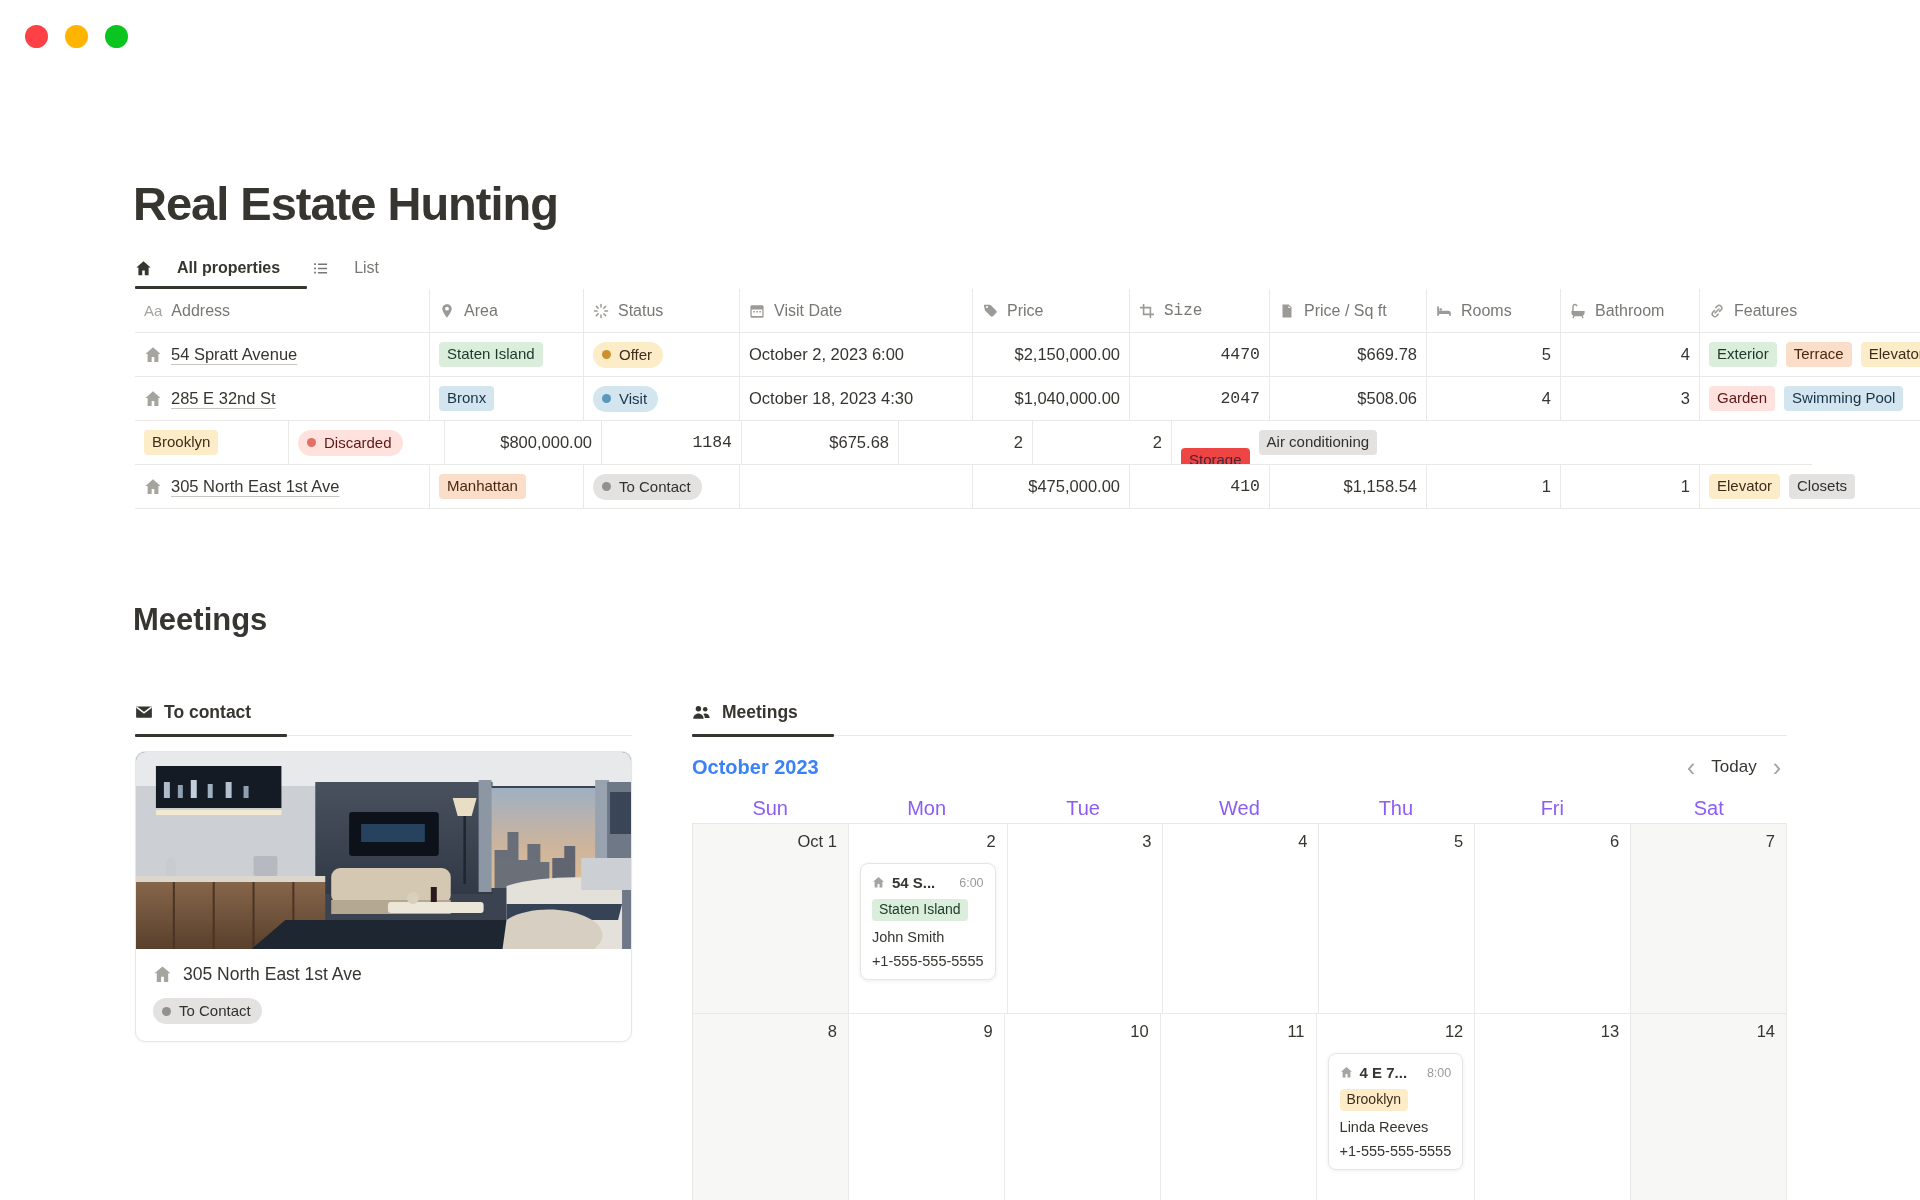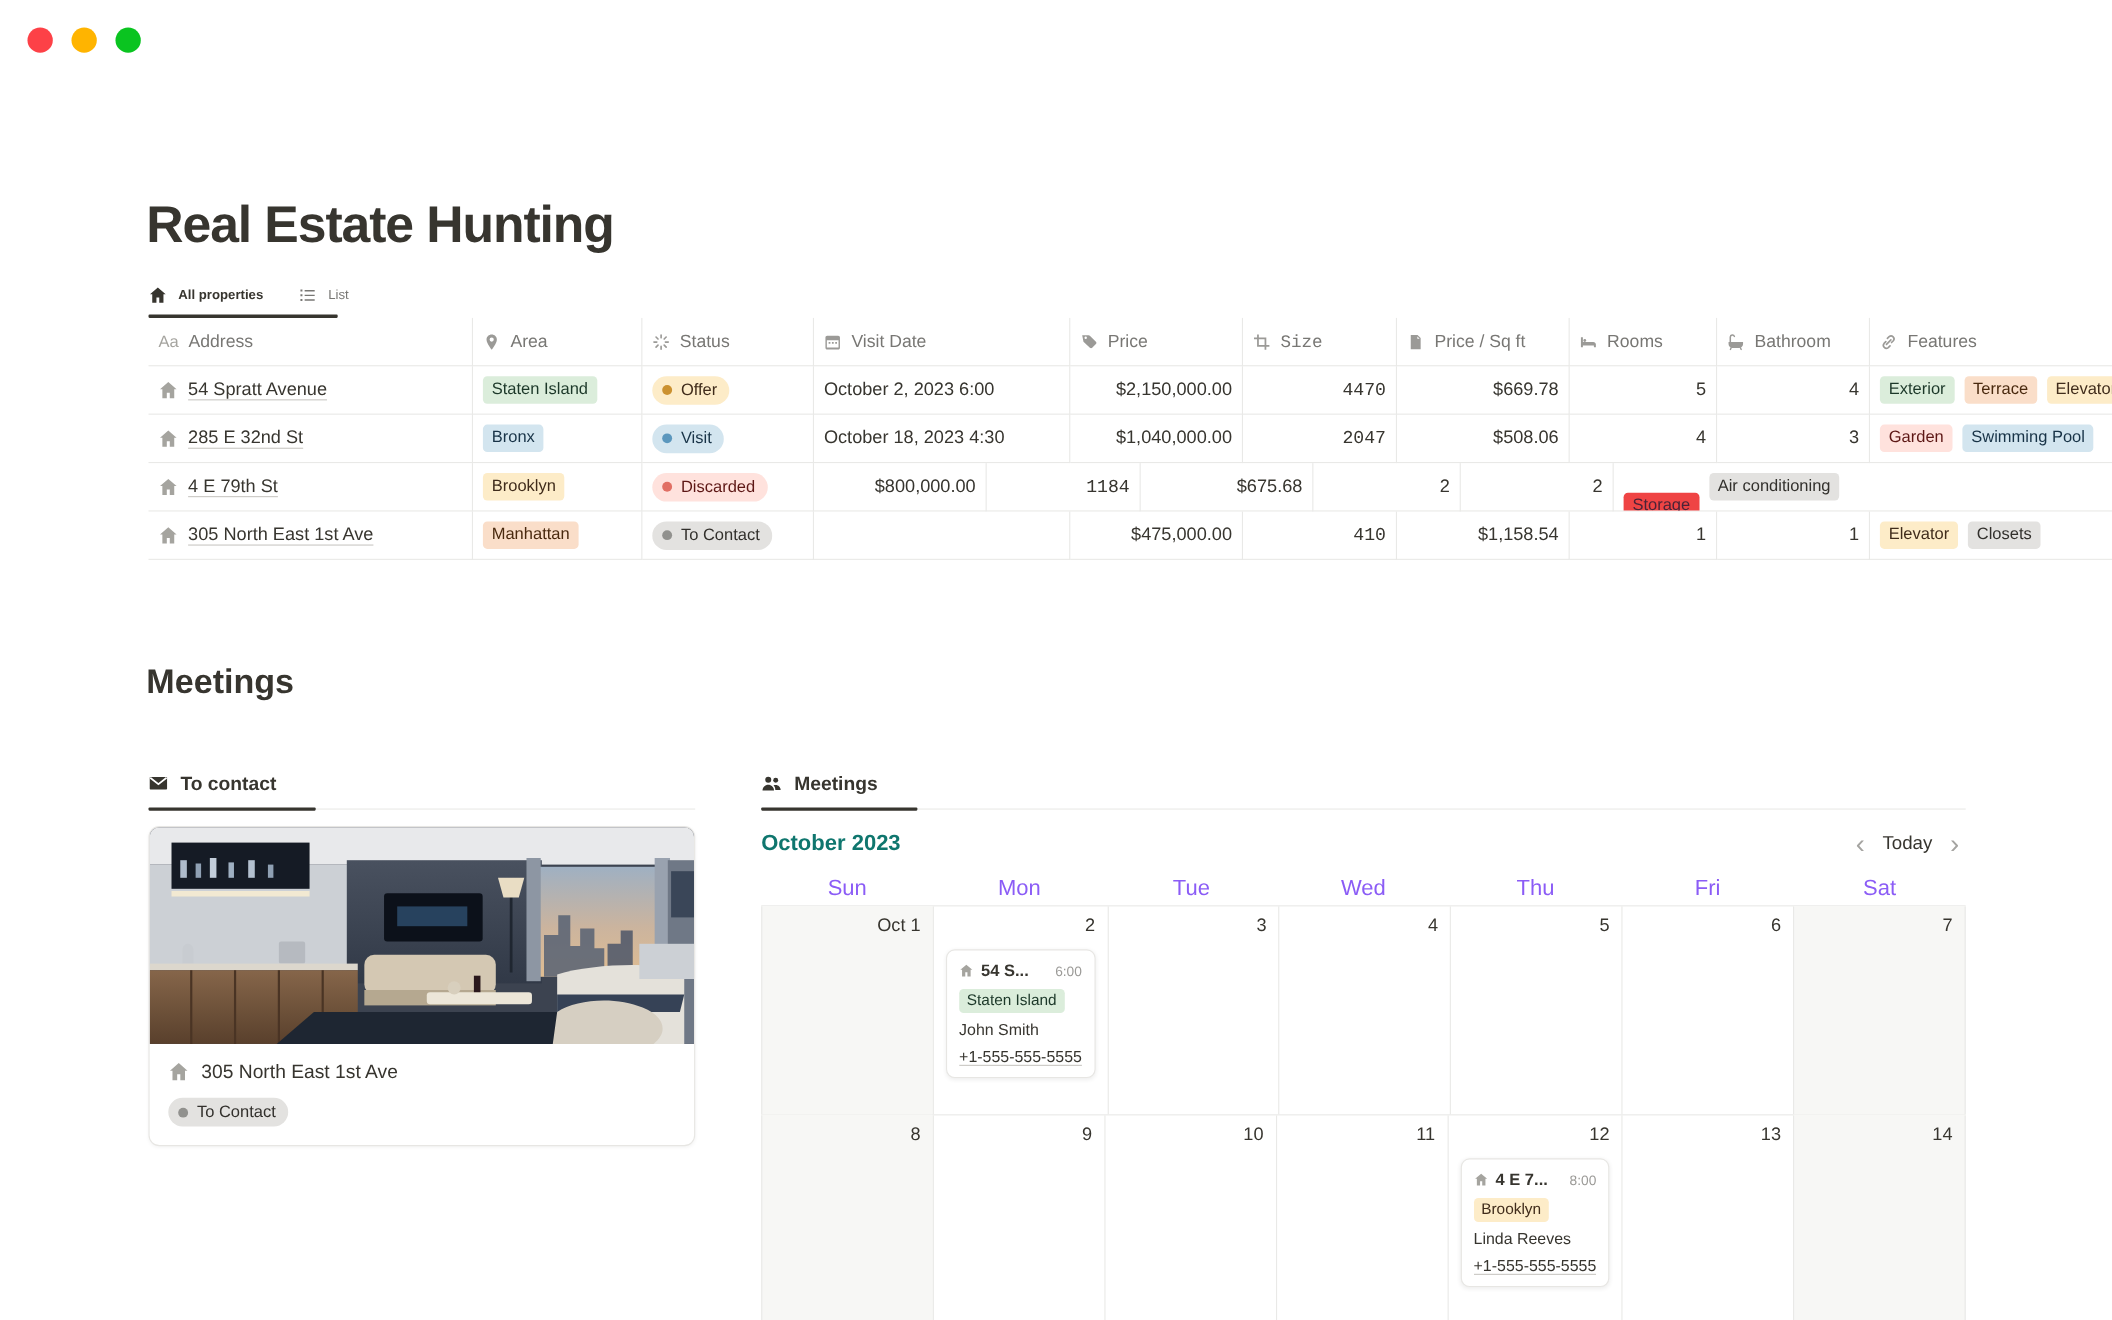--- a/index.html
+++ b/index.html
@@ -18,21 +18,21 @@
               font-weight:700;letter-spacing:-1px;color:#37352f;}
 
   
   .ic{display:inline-flex;flex:none;}
   .ic svg{display:block;}
   .gray-ic{color:#9b9a97;}
   .dark-ic{color:#37352f;}
 
   
   .ptabs{position:absolute;left:135px;top:250px;display:flex;align-items:center;gap:32px;height:36px;}
-  .ptab{display:flex;align-items:center;gap:10px;font-size:12px;background:none;border:none;padding:0;
+  .ptab{display:flex;align-items:center;gap:25px;font-size:16px;background:none;border:none;padding:0;
         font-family:inherit;cursor:pointer;}
   .ptab.active{font-weight:700;color:#37352f;}
   .ptab.inactive{color:#787774;}
   .ptab-underline{position:absolute;left:135px;top:286px;width:172px;height:3px;background:#37352f;border-radius:1px;}
 
   
   .table{position:absolute;left:135px;top:289px;}
   .trow{display:flex;}
   .cell{box-sizing:border-box;display:flex;align-items:center;gap:9px;padding:0 9px;height:44px;
         border-right:1px solid #e9e9e7;border-bottom:1px solid #e9e9e7;font-size:16.5px;white-space:nowrap;}
@@ -85,21 +85,21 @@
   
   .contact-card{margin-top:14px;border:1px solid #e7e6e3;border-radius:10px;overflow:hidden;background:#fff;
                 box-shadow:0 1px 3px rgba(15,15,15,.04);cursor:pointer;}
   .card-img{display:block;width:100%;height:197px;}
   .card-body{padding:15px 17px 17px;}
   .card-addr{display:flex;align-items:center;gap:11px;font-size:17.5px;color:#37352f;}
   .card-body .pill{margin-top:13px;}
 
   
   .cal-header{margin-top:12px;display:flex;align-items:center;height:36px;}
-  .cal-month{font-size:20px;font-weight:700;color:#0f766e;}
+  .cal-month{font-size:20px;font-weight:700;color:#3b82f6;}
   .cal-nav{margin-left:auto;display:flex;align-items:center;gap:16px;padding-right:6px;}
   .chev{background:none;border:none;padding:0;font-size:25px;line-height:1;color:#a5a4a1;cursor:pointer;font-family:inherit;}
   .today-btn{background:none;border:none;padding:0;font-size:17px;color:#37352f;cursor:pointer;font-family:inherit;}
   .weekdays{display:flex;margin-top:8px;height:30px;}
   .wd{flex:1;text-align:center;font-size:20px;color:#8b5cf6;line-height:30px;}
   .cal-grid{border-top:1px solid #e9e9e7;}
   .cal-week{display:flex;border-bottom:1px solid #e9e9e7;}
   .week-1{height:189px;}
   .week-2{height:210px;}
   .day{flex:1;box-sizing:border-box;border-left:1px solid #e9e9e7;padding:8px 11px;position:relative;cursor:pointer;}
@@ -312,28 +312,20 @@
       <div class="cell col-bath num">
           <span>3</span>
         </div>
       <div class="cell col-features">
         <span class="chip c-red">Garden</span>
         <span class="chip c-blue">Swimming Pool</span>
       </div>
     </div>
 
     <div class="trow">
-      <div class="cell col-address">
-        <span class="ic" style="color:#a5a49f">
-            <svg width="18" height="18" viewBox="0 0 16 16" fill="currentColor">
-              <path d="M8 1.2 1.3 7h1.9v7.3h3.6V9.8h2.4v4.5h3.6V7h1.9z"></path>
-            </svg>
-          </span>
-        <span class="addr-link">4 E 79th St</span>
-      </div>
       <div class="cell col-area">
           <span class="chip c-yellow">Brooklyn</span>
         </div>
       <div class="cell col-status">
           <span class="pill c-red">
             <span class="dot d-red"></span>
             <span>Discarded</span>
           </span>
         </div>
       <div class="cell col-price num">

